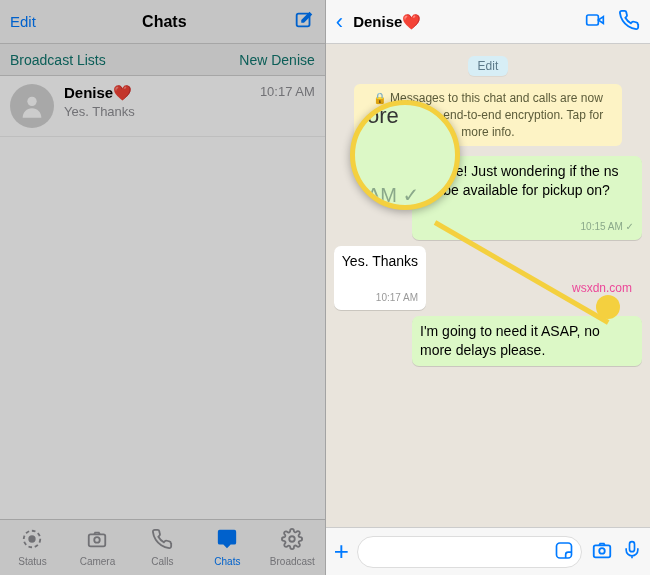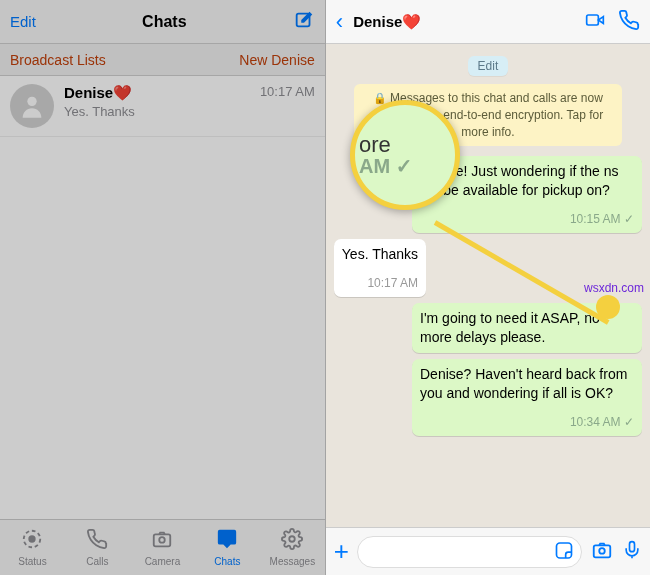--- a/index.html
+++ b/index.html
@@ -1,27 +1,27 @@
 <!DOCTYPE html>
 <html><head>
 <meta charset="utf-8">
 <style>
   * { box-sizing: border-box; margin: 0; padding: 0; }
   body { font-family: -apple-system, "Helvetica Neue", Arial, sans-serif; font-size: 14px; color: #000; background: #fff; }
   .app { width: 650px; height: 575px; display: flex; position: relative; }
   .overlay { position: absolute; inset: 0; background: rgba(0,0,0,0.2); pointer-events: none; z-index: 5; }
-  .watermark { position: absolute; right: 6px; top: 50%; transform: translateY(-50%); font-size: 12px; color: #6d28d9; z-index: 20; }
+  .watermark { position: absolute; right: 18px; top: 50%; transform: translateY(-50%); font-size: 12px; color: #ec4899; z-index: 20; }
 
   
   .left { width: 330px; height: 100%; display: flex; flex-direction: column; background: #f7f7f7; border-right: 1px solid #ccc; position: relative; }
   .left-header { height: 44px; display: flex; align-items: center; justify-content: space-between; padding: 0 10px; background: #f7f7f7; border-bottom: 1px solid #d0d0d0; text-align: right; }
   .left-header .title { font-weight: 600; font-size: 16px; }
   .edit-btn { color: #007aff; font-size: 15px; }
   .compose { color: #007aff; }
-  .left-sub { height: 32px; display: flex; align-items: center; justify-content: space-between; padding: 0 10px; background: #f0f0f0; border-bottom: 1px solid #d0d0d0; font-size: 14px; color: #c2410c; }
+  .left-sub { height: 32px; display: flex; align-items: center; justify-content: space-between; padding: 0 10px; background: #f0f0f0; border-bottom: 1px solid #d0d0d0; font-size: 14px; color: #0f766e; }
   .chat-list { flex: 1; background: #fff; }
   .chat-row { display: flex; padding: 8px 10px; border-bottom: 1px solid #eee; gap: 10px; }
   .avatar { width: 44px; height: 44px; border-radius: 50%; background: #d3d3d3; display: flex; align-items: center; justify-content: center; }
   .avatar svg { fill: #fff; }
   .chat-body { flex: 1; }
   .chat-top { display: flex; justify-content: space-between; }
   .chat-name { font-weight: 600; font-size: 15px; }
   .chat-time { color: #8e8e93; font-size: 13px; }
   .chat-snippet { color: #8e8e93; font-size: 13px; margin-top: 2px; }
   .tabbar { height: 56px; display: flex; border-top: 1px solid #ccc; background: #f7f7f7; }
@@ -35,36 +35,36 @@
   .back { color: #007aff; font-size: 22px; font-weight: 300; }
   .contact-name { font-weight: 600; font-size: 15px; flex: 1; }
   .hicon { color: #007aff; }
   .chat-area { flex: 1; padding: 8px; position: relative; overflow: hidden; }
   .date-pill { margin: 4px auto 8px; width: fit-content; background: #d7eef6; color: #5c7a8a; font-size: 12px; padding: 3px 10px; border-radius: 6px; box-shadow: 0 1px 0 rgba(0,0,0,0.05); }
   .enc { margin: 0 20px 10px; background: #fdf3c5; color: #5c5c3a; font-size: 12px; text-align: center; padding: 6px 10px; border-radius: 6px; line-height: 1.4; }
   .lock { font-size: 11px; }
   .bubble { max-width: 230px; padding: 6px 8px; border-radius: 7px; margin-bottom: 6px; font-size: 14px; line-height: 1.35; position: relative; box-shadow: 0 1px 0.5px rgba(0,0,0,0.13); clear: both; }
   .out { background: #dcf8c6; float: right; }
   .in { background: #fff; float: left; }
-  .meta { font-size: 12px; color: #8aa88a; display: block; text-align: right; margin-top: 11px; }
+  .meta { font-size: 10px; color: #8aa88a; display: block; text-align: right; margin-top: 20px; }
   .meta.inm { color: #999; }
   .tick { color: #8aa88a; }
   .clearfix::after { content: ""; display: table; clear: both; }
 
   .inputbar { height: 48px; background: #f7f7f7; border-top: 1px solid #ccc; display: flex; align-items: center; padding: 0 8px; gap: 8px; }
   .plus { color: #007aff; font-size: 26px; font-weight: 300; }
   .msginput { flex: 1; height: 32px; border: 1px solid #ddd; border-radius: 16px; background: #fff; padding: 0 30px 0 12px; font-size: 14px; position: relative; }
   .input-wrap { flex: 1; position: relative; }
   .sticker { position: absolute; right: 8px; top: 50%; transform: translateY(-50%); color: #007aff; }
   .baricon { color: #007aff; }
 
   
   .magnifier { position: absolute; width: 110px; height: 110px; border: 5px solid #f4d03f; border-radius: 50%; background: #dcf8c6; top: 100px; left: 350px; z-index: 30; overflow: hidden; box-shadow: 0 2px 8px rgba(0,0,0,0.3); }
-  .mag-content { position: absolute; inset: 0; display: flex; flex-direction: column; justify-content: center; padding-left: 4px; font-size: 22px; color: #333; line-height: 1; }
-  .mag-content .mt { color: #8aa88a; font-size: 20px; font-weight: bold; }
+  .mag-content { position: absolute; inset: 0; display: flex; flex-direction: column; justify-content: space-between; padding-left: 4px; font-size: 22px; color: #333; line-height: 1; margin-left: 8px; }
+  .mag-content .mt { color: #8aa88a; font-size: 20px; }
   .callout-line { position: absolute; width: 200px; height: 5px; background: #f4d03f; top: 220px; left: 435px; transform: rotate(30deg); transform-origin: left center; z-index: 29; }
   .callout-dot { position: absolute; width: 24px; height: 24px; background: #f4d03f; border-radius: 50%; top: 295px; left: 596px; z-index: 31; }
 </style>
 </head>
 <body>
 
 <div class="app">
   <div class="overlay"></div>
   <span class="watermark">wsxdn.com</span>
 
@@ -103,44 +103,44 @@
     <div class="tabbar">
       <div class="tab">
         <svg viewBox="0 0 24 24" fill="none" stroke="currentColor" stroke-width="2">
             <circle cx="12" cy="12" r="9" stroke-dasharray="4 3"></circle>
             <circle cx="12" cy="12" r="3" fill="currentColor"></circle>
           </svg>
         <span>Status</span>
       </div>
       <div class="tab">
         <svg viewBox="0 0 24 24" fill="none" stroke="currentColor" stroke-width="2">
-            <path d="M22 16.9v3a2 2 0 0 1-2.2 2 19.8 19.8 0 0 1-8.6-3.1 19.5 19.5 0 0 1-6-6A19.8 19.8 0 0 1 2.1 4.2 2 2 0 0 1 4.1 2h3a2 2 0 0 1 2 1.7c.1.9.3 1.8.6 2.6a2 2 0 0 1-.5 2.1L8 9.6a16 16 0 0 0 6 6l1.2-1.2a2 2 0 0 1 2.1-.5c.8.3 1.7.5 2.6.6a2 2 0 0 1 1.7 2z"></path>
-          </svg>
-        <span>Calls</span>
-      </div>
-      <div class="tab">
-        <svg viewBox="0 0 24 24" fill="none" stroke="currentColor" stroke-width="2">
             <rect x="3" y="7" width="18" height="13" rx="2"></rect>
             <circle cx="12" cy="13" r="3"></circle>
             <path d="M9 7l1-2h4l1 2"></path>
           </svg>
         <span>Camera</span>
       </div>
+      <div class="tab">
+        <svg viewBox="0 0 24 24" fill="none" stroke="currentColor" stroke-width="2">
+            <path d="M22 16.9v3a2 2 0 0 1-2.2 2 19.8 19.8 0 0 1-8.6-3.1 19.5 19.5 0 0 1-6-6A19.8 19.8 0 0 1 2.1 4.2 2 2 0 0 1 4.1 2h3a2 2 0 0 1 2 1.7c.1.9.3 1.8.6 2.6a2 2 0 0 1-.5 2.1L8 9.6a16 16 0 0 0 6 6l1.2-1.2a2 2 0 0 1 2.1-.5c.8.3 1.7.5 2.6.6a2 2 0 0 1 1.7 2z"></path>
+          </svg>
+        <span>Calls</span>
+      </div>
       <div class="tab active">
         <svg viewBox="0 0 24 24" fill="currentColor">
             <path d="M20 2H4a2 2 0 0 0-2 2v12a2 2 0 0 0 2 2h4l4 4 4-4h4a2 2 0 0 0 2-2V4a2 2 0 0 0-2-2z"></path>
           </svg>
         <span>Chats</span>
       </div>
       <div class="tab">
         <svg viewBox="0 0 24 24" fill="none" stroke="currentColor" stroke-width="2">
             <circle cx="12" cy="12" r="3"></circle>
             <path d="M19.4 15a1.7 1.7 0 0 0 .3 1.8l.1.1a2 2 0 1 1-2.8 2.8l-.1-.1a1.7 1.7 0 0 0-1.8-.3 1.7 1.7 0 0 0-1 1.5V21a2 2 0 0 1-4 0v-.1a1.7 1.7 0 0 0-1-1.5 1.7 1.7 0 0 0-1.8.3l-.1.1a2 2 0 1 1-2.8-2.8l.1-.1a1.7 1.7 0 0 0 .3-1.8 1.7 1.7 0 0 0-1.5-1H3a2 2 0 0 1 0-4h.1a1.7 1.7 0 0 0 1.5-1 1.7 1.7 0 0 0-.3-1.8l-.1-.1a2 2 0 1 1 2.8-2.8l.1.1a1.7 1.7 0 0 0 1.8.3H9a1.7 1.7 0 0 0 1-1.5V3a2 2 0 0 1 4 0v.1a1.7 1.7 0 0 0 1 1.5 1.7 1.7 0 0 0 1.8-.3l.1-.1a2 2 0 1 1 2.8 2.8l-.1.1a1.7 1.7 0 0 0-.3 1.8V9c.3.6.9 1 1.5 1H21a2 2 0 0 1 0 4h-.1a1.7 1.7 0 0 0-1.5 1z"></path>
           </svg>
-        <span>Messages</span>
+        <span>Broadcast</span>
       </div>
     </div>
   </div>
 
   <div class="right">
     <div class="right-header">
       <span class="back">‹</span>
       <span class="contact-name">Denise❤️</span>
       <span class="hicon">
         <svg width="26" height="20" viewBox="0 0 24 24" fill="none" stroke="#007aff" stroke-width="2">
@@ -164,24 +164,20 @@
       <div class="bubble out">
         <span>Denise! Just wondering if the ns will be available for pickup on?</span>
         <span class="meta"><span>10:15 AM</span> <span class="tick">✓</span></span>
       </div>
       <div class="bubble in">
         <span>Yes. Thanks</span>
         <span class="meta inm">10:17 AM</span>
       </div>
       <div class="bubble out">
         <span>I'm going to need it ASAP, no more delays please.</span>
-      </div>
-      <div class="bubble out">
-        <span>Denise? Haven't heard back from you and wondering if all is OK?</span>
-        <span class="meta"><span>10:34 AM</span> <span class="tick">✓</span></span>
       </div>
     </div>
     <div class="inputbar">
       <span class="plus">+</span>
       <div class="input-wrap">
         <input class="msginput" style="">
         <span class="sticker">
           <svg width="20" height="20" viewBox="0 0 24 24" fill="none" stroke="#007aff" stroke-width="2">
               <rect x="3" y="3" width="18" height="18" rx="4"></rect>
               <path d="M14 21v-4a3 3 0 0 1 3-3h4"></path>

